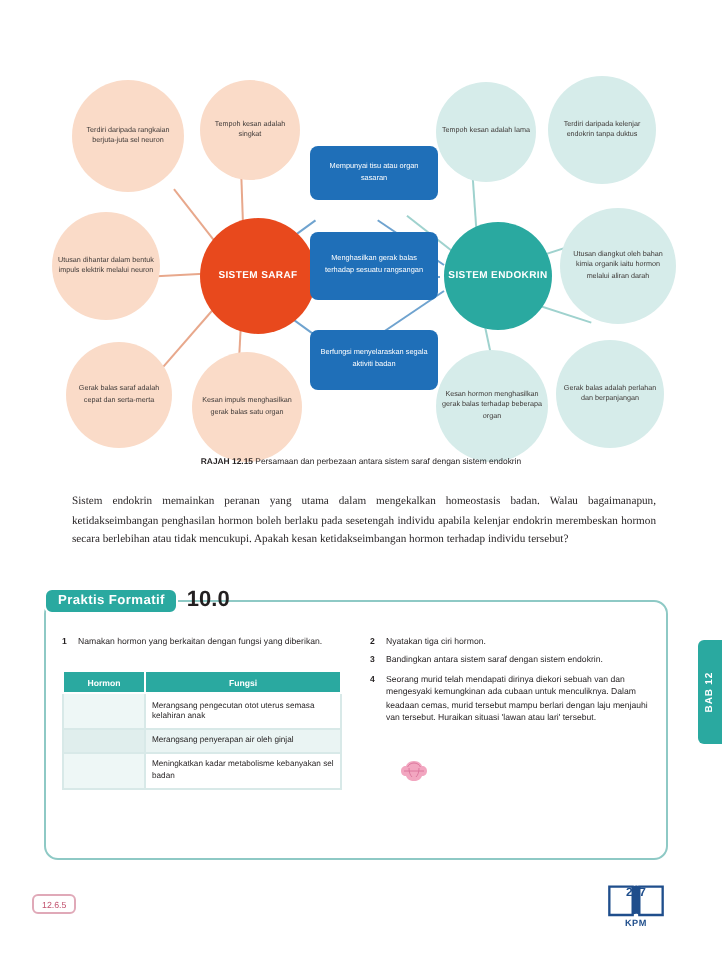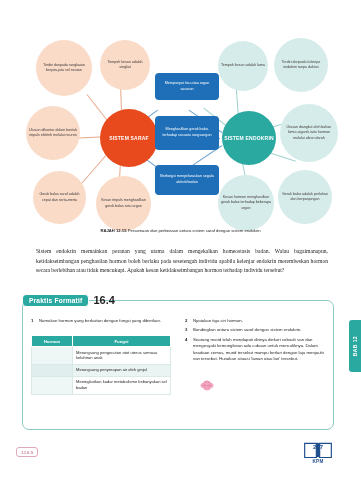--- a/index.html
+++ b/index.html
@@ -195,21 +195,21 @@
     <b>RAJAH 12.15</b>
     <span>Persamaan dan perbezaan antara sistem saraf dengan  sistem endokrin</span>
   </div>
 
   <div class="para">Sistem endokrin memainkan peranan yang utama dalam mengekalkan homeostasis badan. Walau bagaimanapun, ketidakseimbangan penghasilan hormon boleh berlaku pada sesetengah individu apabila kelenjar endokrin merembeskan hormon secara berlebihan atau tidak mencukupi. Apakah kesan ketidakseimbangan hormon terhadap individu tersebut?</div>
 
   <div class="panel">
 
     <div class="panel-head">
       <div class="pf-tag">Praktis Formatif</div>
-      <div class="pf-num">16.4</div>
+      <div class="pf-num">10.0</div>
     </div>
 
     <div class="qcol" style="left:8px;top:17px;width:145px;">
       <div class="qitem">
         <span class="qnum">1</span>
         <span class="qtext">Namakan hormon yang berkaitan dengan fungsi yang diberikan.</span>
       </div>
     </div>
 
     <table class="tbl">

